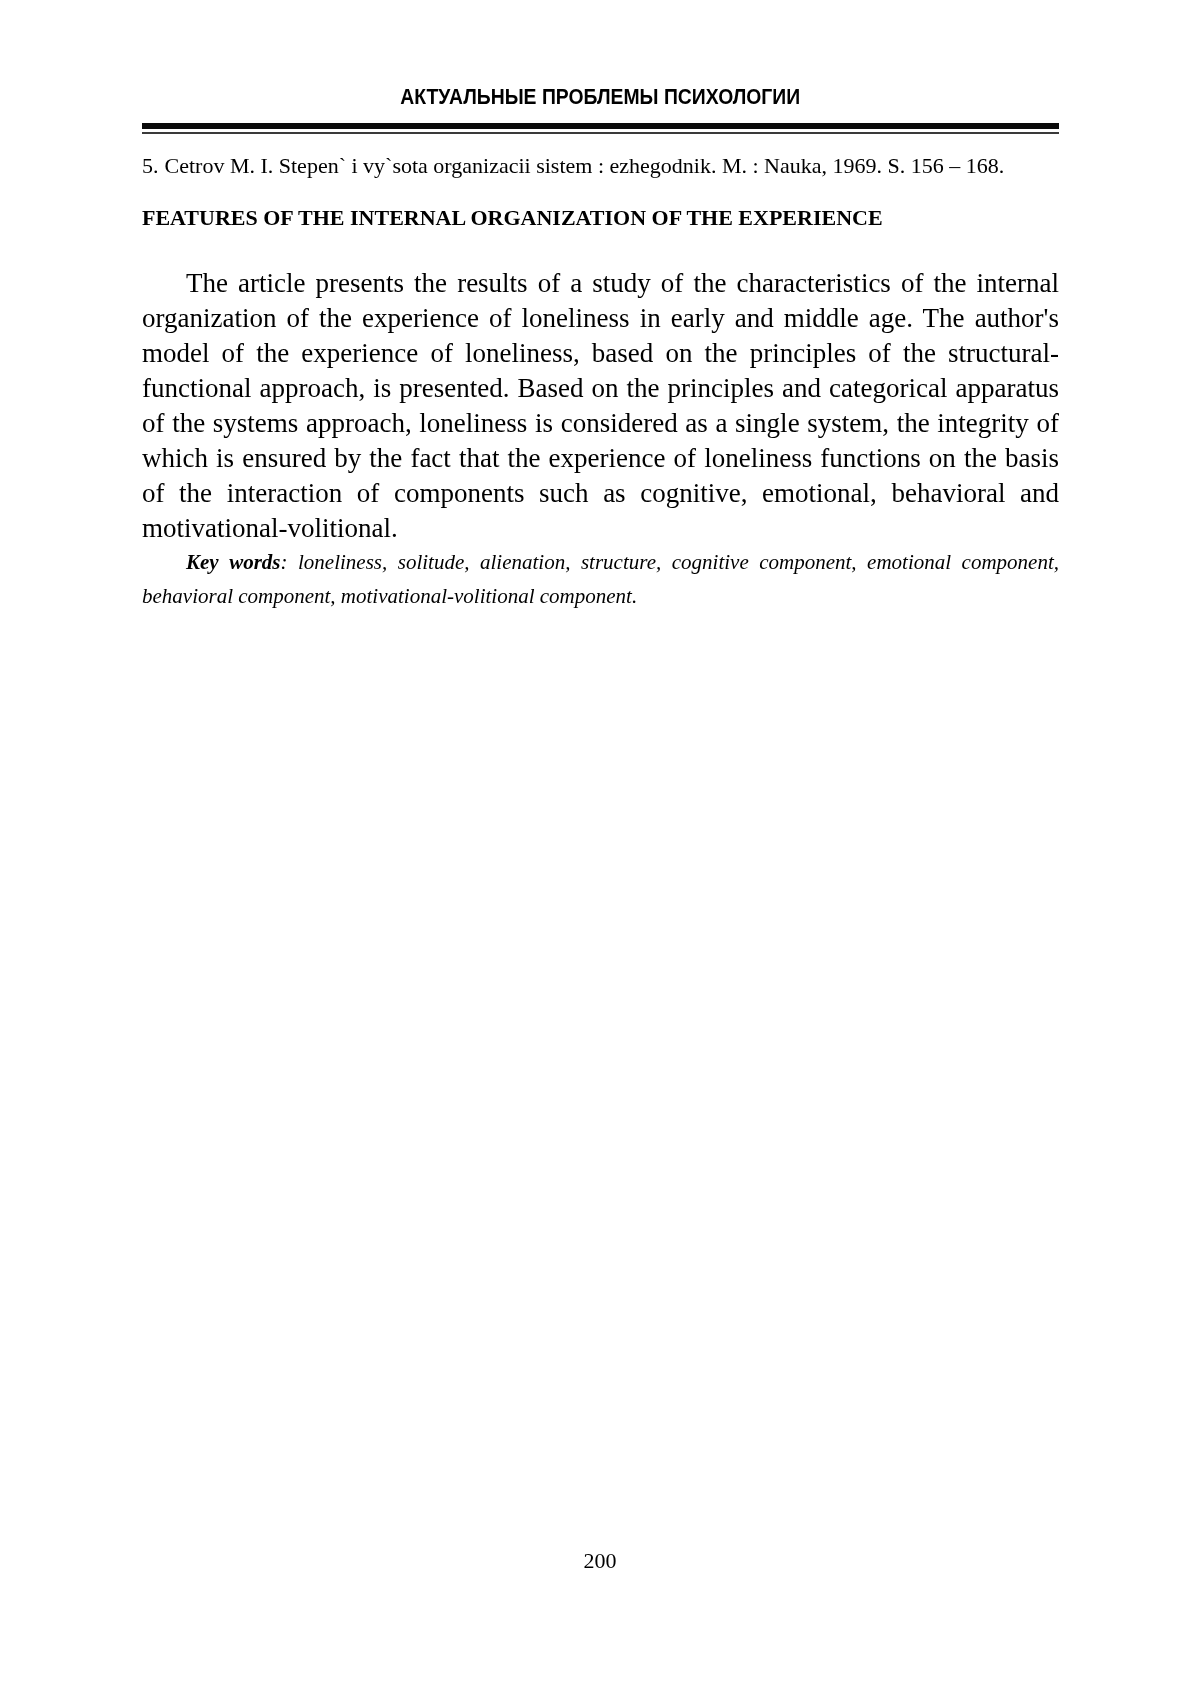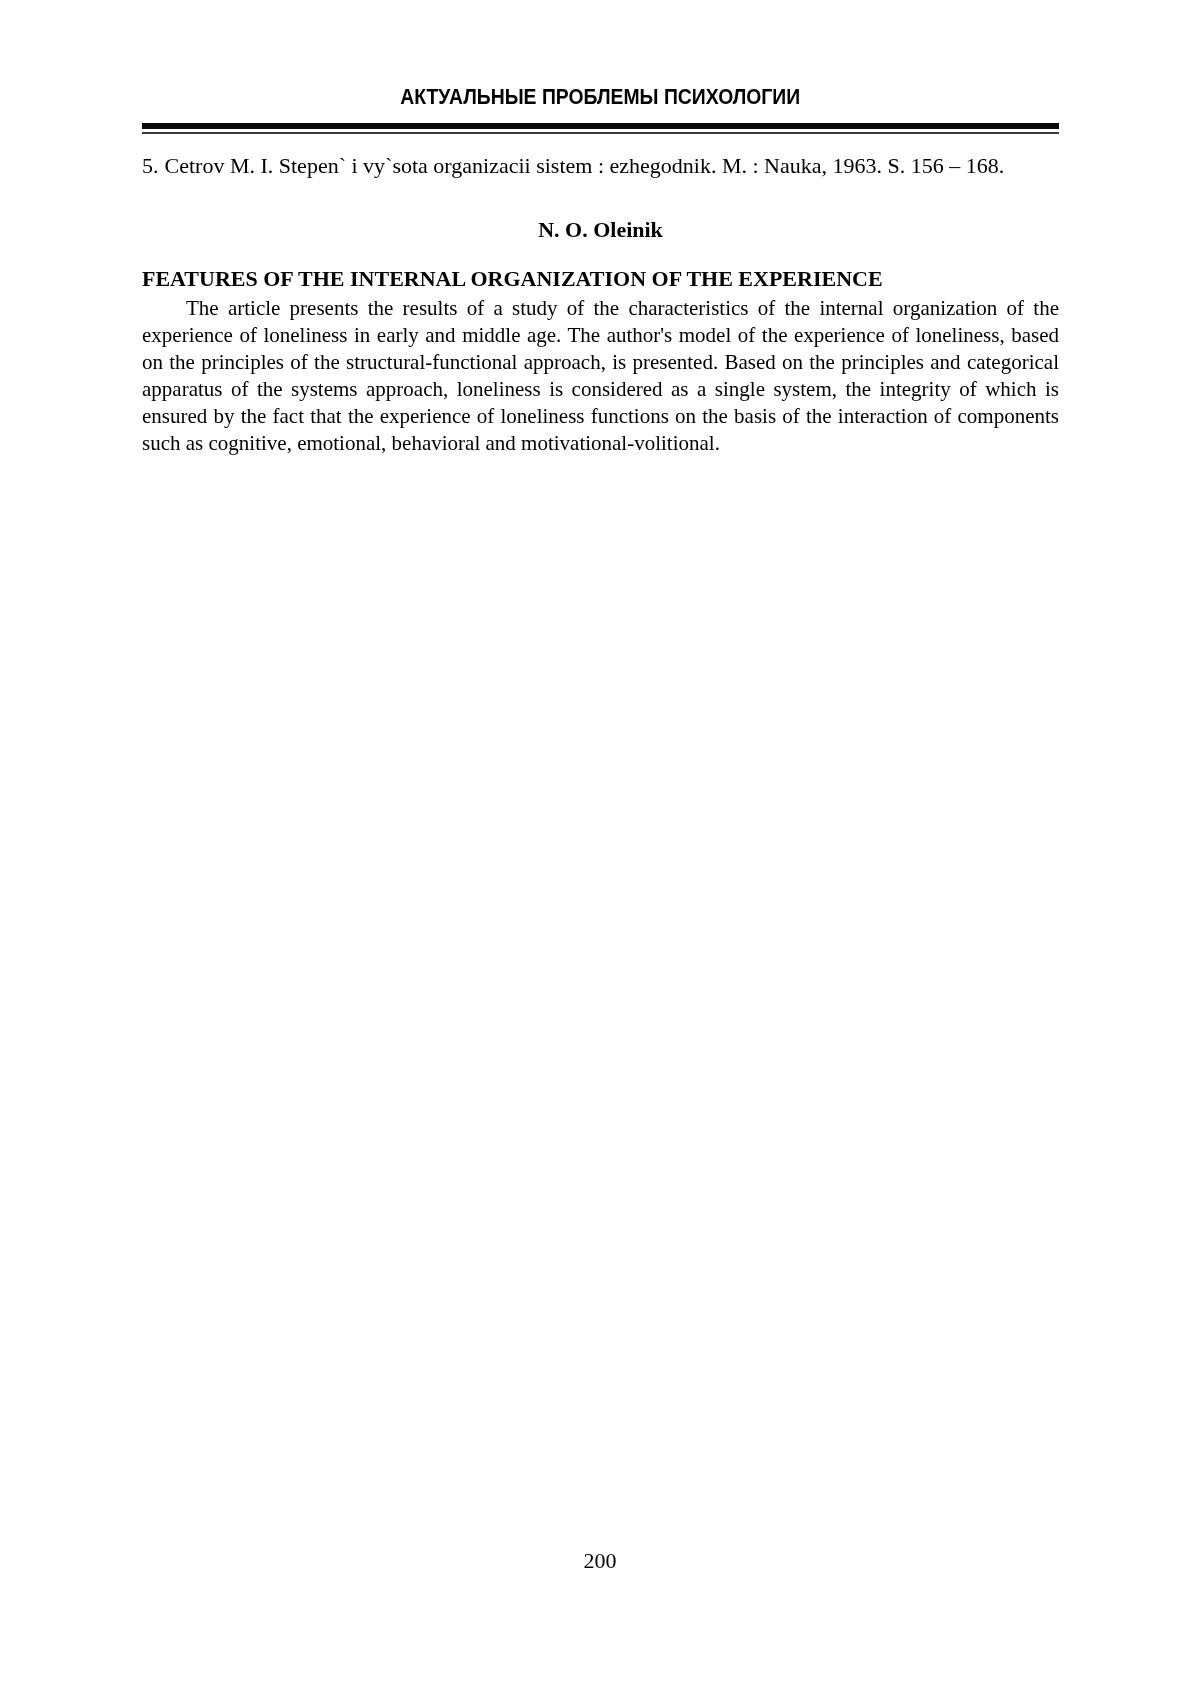--- a/index.html
+++ b/index.html
@@ -62,22 +62,23 @@
   
   .article-title {
     margin-top: 16px;
     font-weight: bold;
     font-size: 22px;
     line-height: 33px;
   }
 
   
   .abstract {
-    font-size: 21px;
-    line-height: 27px;
+    margin-top: 32px;
+    font-size: 27px;
+    line-height: 35px;
     text-align: justify;
     text-indent: 44px;
   }
 
   
   .keywords {
     font-size: 21px;
     line-height: 33.5px;
     text-align: justify;
     text-indent: 44px;
@@ -104,26 +105,26 @@
   <div class="running-head">
     <span class="condensed">АКТУАЛЬНЫЕ ПРОБЛЕМЫ ПСИХОЛОГИИ</span>
   </div>
 
   <div class="head-rule">
     <div class="thick"></div>
     <div class="gap"></div>
     <div class="thin"></div>
   </div>
 
-  <p class="reference"><span class="ref-num">5.</span><span>Cetrov M. I. Stepen` i vy`sota organizacii sistem : ezhegodnik. M. : Nauka, 1963. S. 156 – 168.</span></p>
+  <p class="reference"><span class="ref-num">5.</span><span>Cetrov M. I. Stepen` i vy`sota organizacii sistem : ezhegodnik. M. : Nauka, 1969. S. 156 – 168.</span></p>
 
-  <div class="author">N. O. Oleinik</div>
 
   <div class="article-title">
     <div>FEATURES OF THE INTERNAL ORGANIZATION OF THE EXPERIENCE</div>
   </div>
 
   <p class="abstract">The article presents the results of a study of the characteristics of the internal organization of the experience of loneliness in early and middle age. The author's model of the experience of loneliness, based on the principles of the structural-functional approach, is presented. Based on the principles and categorical apparatus of the systems approach, loneliness is considered as a single system, the integrity of which is ensured by the fact that the experience of loneliness functions on the basis of the interaction of components such as cognitive, emotional, behavioral and motivational-volitional.</p>
 
+  <p class="keywords"><span class="kw-label">Key words</span><span>: loneliness, solitude, alienation, structure, cognitive component, emotional component, behavioral component, motivational-volitional component.</span></p>
 
   <div class="page-number">200</div>
 
 </div>
 
 </body></html>

